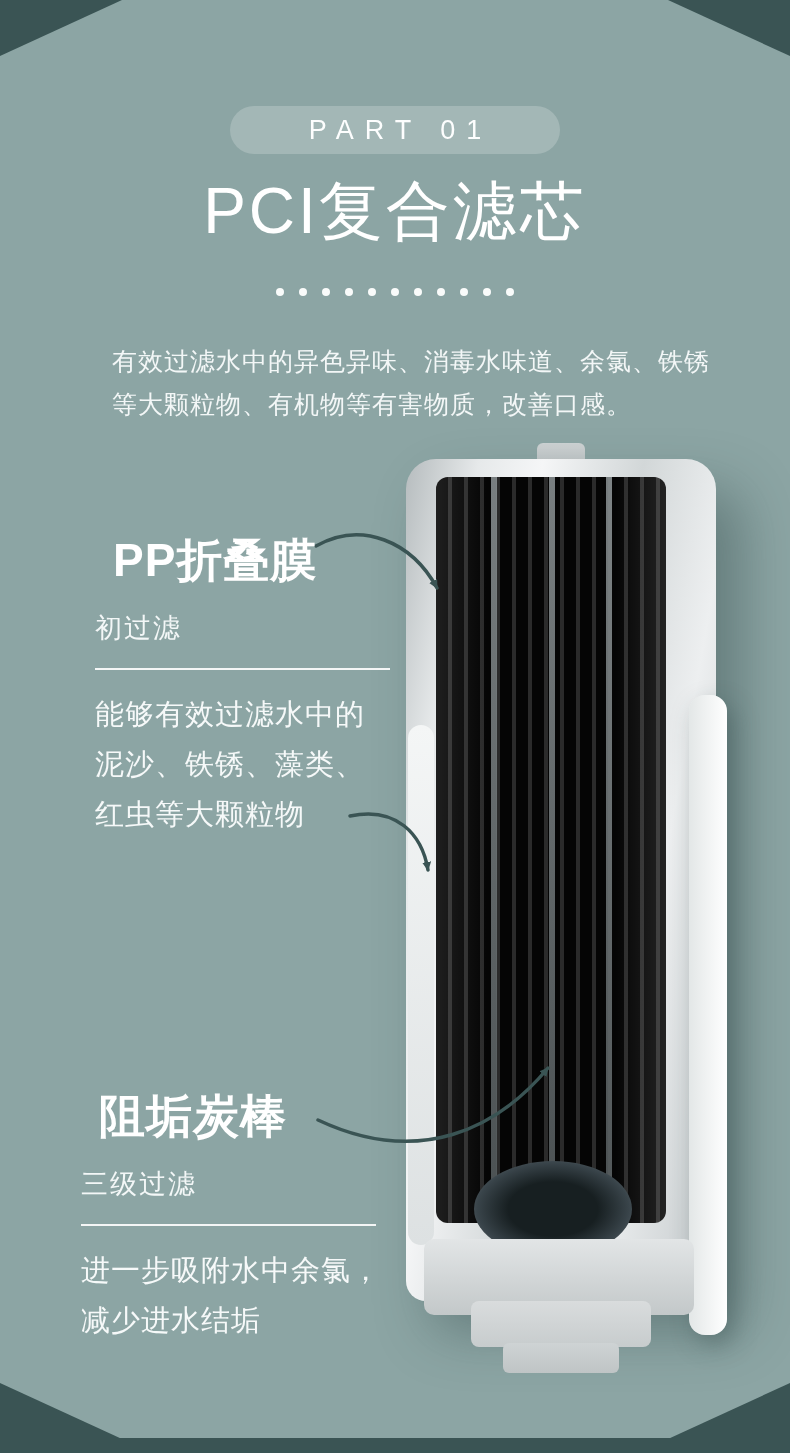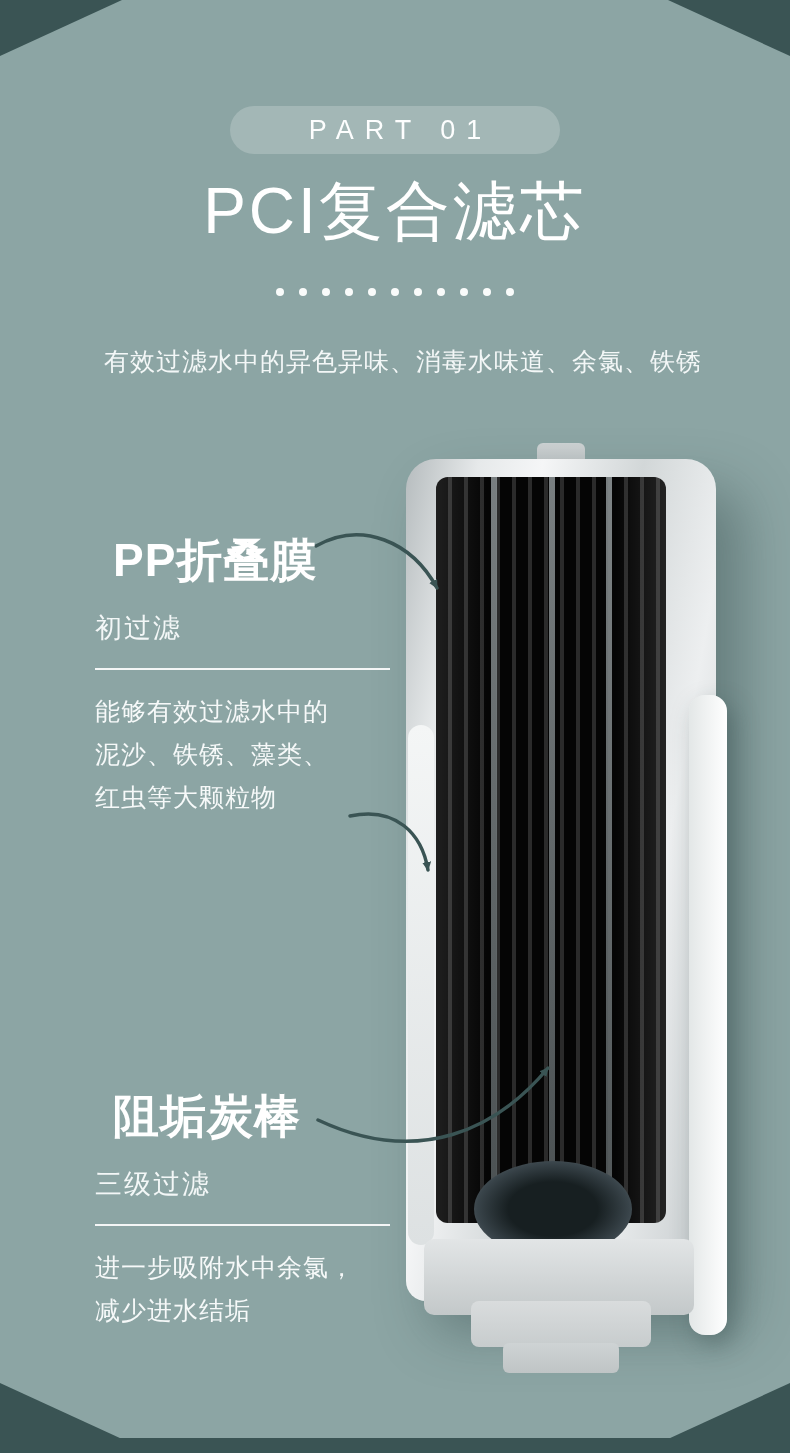--- a/index.html
+++ b/index.html
@@ -32,21 +32,21 @@
   }
   .title {
     position:absolute; top:168px; left:0; right:0; margin:0;
     text-align:center; color:var(--text,#ffffff);
     font-size:64px; font-weight:400; letter-spacing:3px;
   }
   .dots { position:absolute; top:288px; left:0; right:0; display:flex; justify-content:center; gap:15px; }
   .dots i { width:8px; height:8px; border-radius:50%; background:#fff; opacity:.95; }
 
   .intro {
-    position:absolute; top:340px; left:104px; width:600px; margin:0;
+    position:absolute; top:340px; left:112px; width:600px; margin:0;
     color:#f3f7f7; font-size:25px; line-height:1.72; letter-spacing:1px;
   }
 
   
   .product { position:absolute; left:402px; top:443px; width:318px; height:930px; }
   .nub { position:absolute; top:0; left:50%; transform:translateX(-50%); width:48px; height:30px;
          background:linear-gradient(#ced3d4,#b8bec0); border-radius:6px; }
   .shell { position:absolute; top:16px; left:4px; right:4px; bottom:72px;
          border-radius:30px 30px 20px 20px;
          background:linear-gradient(100deg,#b6bcbe 0%,#e6e9ea 16%,#f5f6f7 30%,#d2d7d8 52%,#edeff0 72%,#c0c6c8 100%);
@@ -72,24 +72,24 @@
 
   
   .arrows { position:absolute; top:0; left:0; width:790px; height:1453px; pointer-events:none; }
   .arrows path.curve { fill:none; stroke:var(--accent-dark,#3a5454); stroke-width:3.5; stroke-linecap:round; }
 
   
   .callout { position:absolute; color:#fff; }
   .callout h2 { margin:18px; font-size:46px; font-weight:700; letter-spacing:1px; color:#ffffff; }
   .callout .sub { margin-top:14px; font-size:27px; letter-spacing:2px; color:#f3f7f7; }
   .callout .line { height:2px; border:none; margin:22px 0 0 0; background:rgba(255,255,255,.9); }
-  .callout .desc { margin:20px 0 0 0; font-size:25px; line-height:1.72; letter-spacing:1px; color:#f6f9f9; }
+  .callout .desc { margin:20px 0 0 0; font-size:29px; line-height:1.72; letter-spacing:1px; color:#f6f9f9; }
   .c1 { left:95px;  top:512px;  width:300px; }  .c1 .line { width:295px; }
   .c2 { left:168px; top:792px;  width:240px; }  .c2 .line { width:225px; }
-  .c3 { left:95px;  top:1068px; width:305px; }  .c3 .line { width:295px; }
+  .c3 { left:81px;  top:1068px; width:305px; }  .c3 .line { width:295px; }
 </style>
 </head>
 <body>
 
 <div class="canvas">
 
   <div class="corner tl"></div>
   <div class="corner tr"></div>
   <div class="corner bl"></div>
   <div class="corner br"></div>
@@ -110,20 +110,21 @@
       <i></i>
       <i></i>
       <i></i>
       <i></i>
       <i></i>
       <i></i>
   </div>
 
   <p class="intro">
     <span>有效过滤水中的异色异味、消毒水味道、余氯、铁锈</span><br>
+    <span>等大颗粒物、有机物等有害物质，改善口感。</span>
   </p>
 
   <div class="product">
     <div class="nub"></div>
     <div class="shell"></div>
     <div class="core">
       <div class="seam s1"></div>
       <div class="seam s2"></div>
       <div class="seam s3"></div>
       <div class="core-shade"></div>

